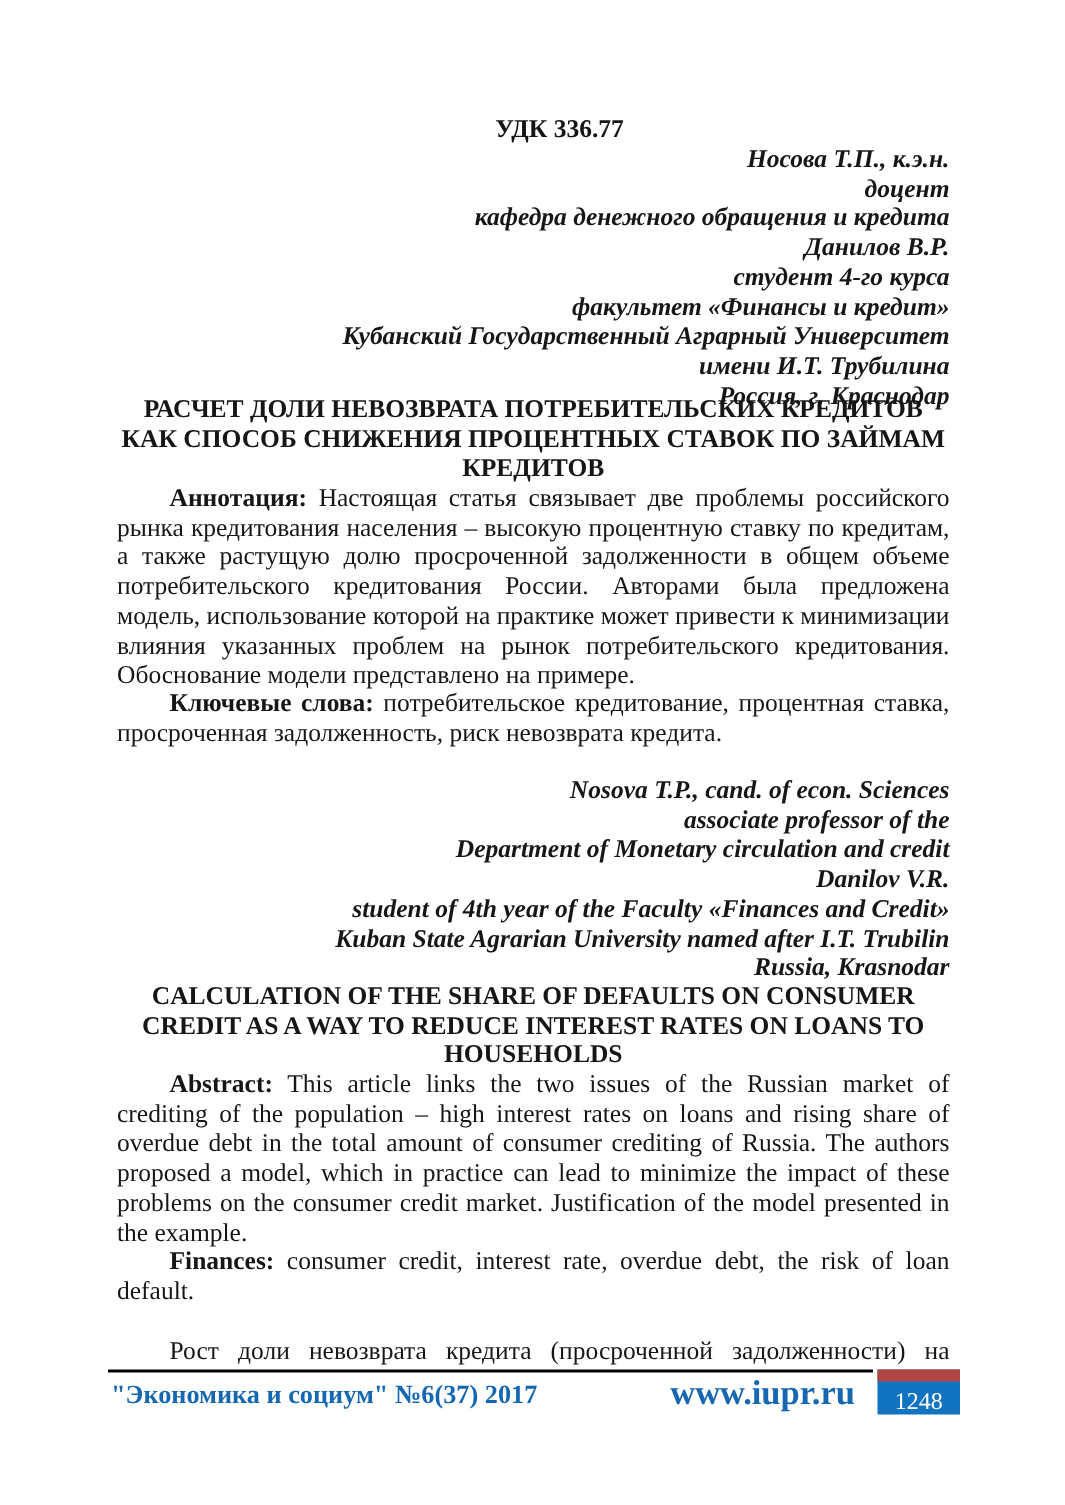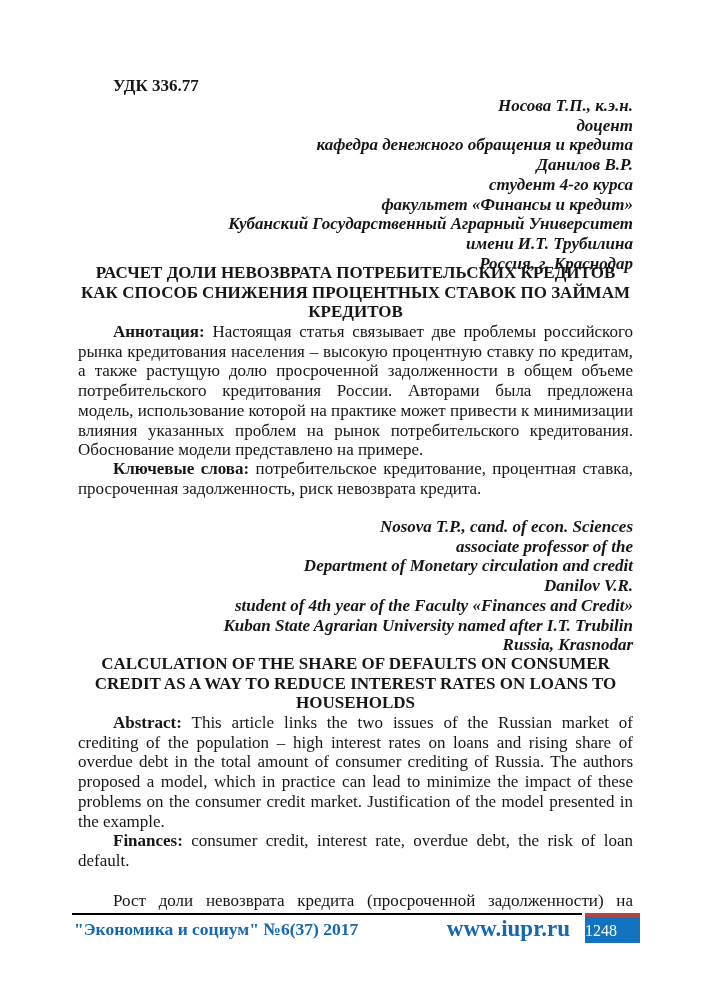--- a/index.html
+++ b/index.html
@@ -16,21 +16,21 @@
     font-size: 17px;
     line-height: 19.7px;
     color: #161616;
     overflow: hidden;
   }
   .block {
     position: absolute;
     left: 78px;
     width: 555px;
   }
-  .bold   { font-weight: bold; }
+  .bold   { font-weight: bold; text-align: center; }
   .bi     { font-weight: bold; font-style: italic; }
   .right  { text-align: right; }
   .center { text-align: center; }
   .just   { text-align: justify; }
   .indent { text-indent: 35px; }
   .lead   { font-weight: bold; }
   .fill-line { text-align: justify; text-align-last: justify; }
 
   
   .footer-rule {
@@ -57,24 +57,25 @@
     font-size: 23px;
     line-height: 24px;
   }
   .page-badge {
     position: absolute;
     left: 585px;
     top: 913px;
     width: 55px;
     height: 30px;
     box-sizing: border-box;
-    border-top: 4px solid #000000;
+    border-top: 8px solid #000000;
     color: #ffffff;
     font-size: 16px;
     line-height: 27px;
+    text-align: center;
     font-family: Liberation Serif, serif;
   }
 </style>
 </head>
 <body>
 
 <div class="page">
 
   <div class="block bold indent" style="top:76px;">УДК 336.77</div>
 

